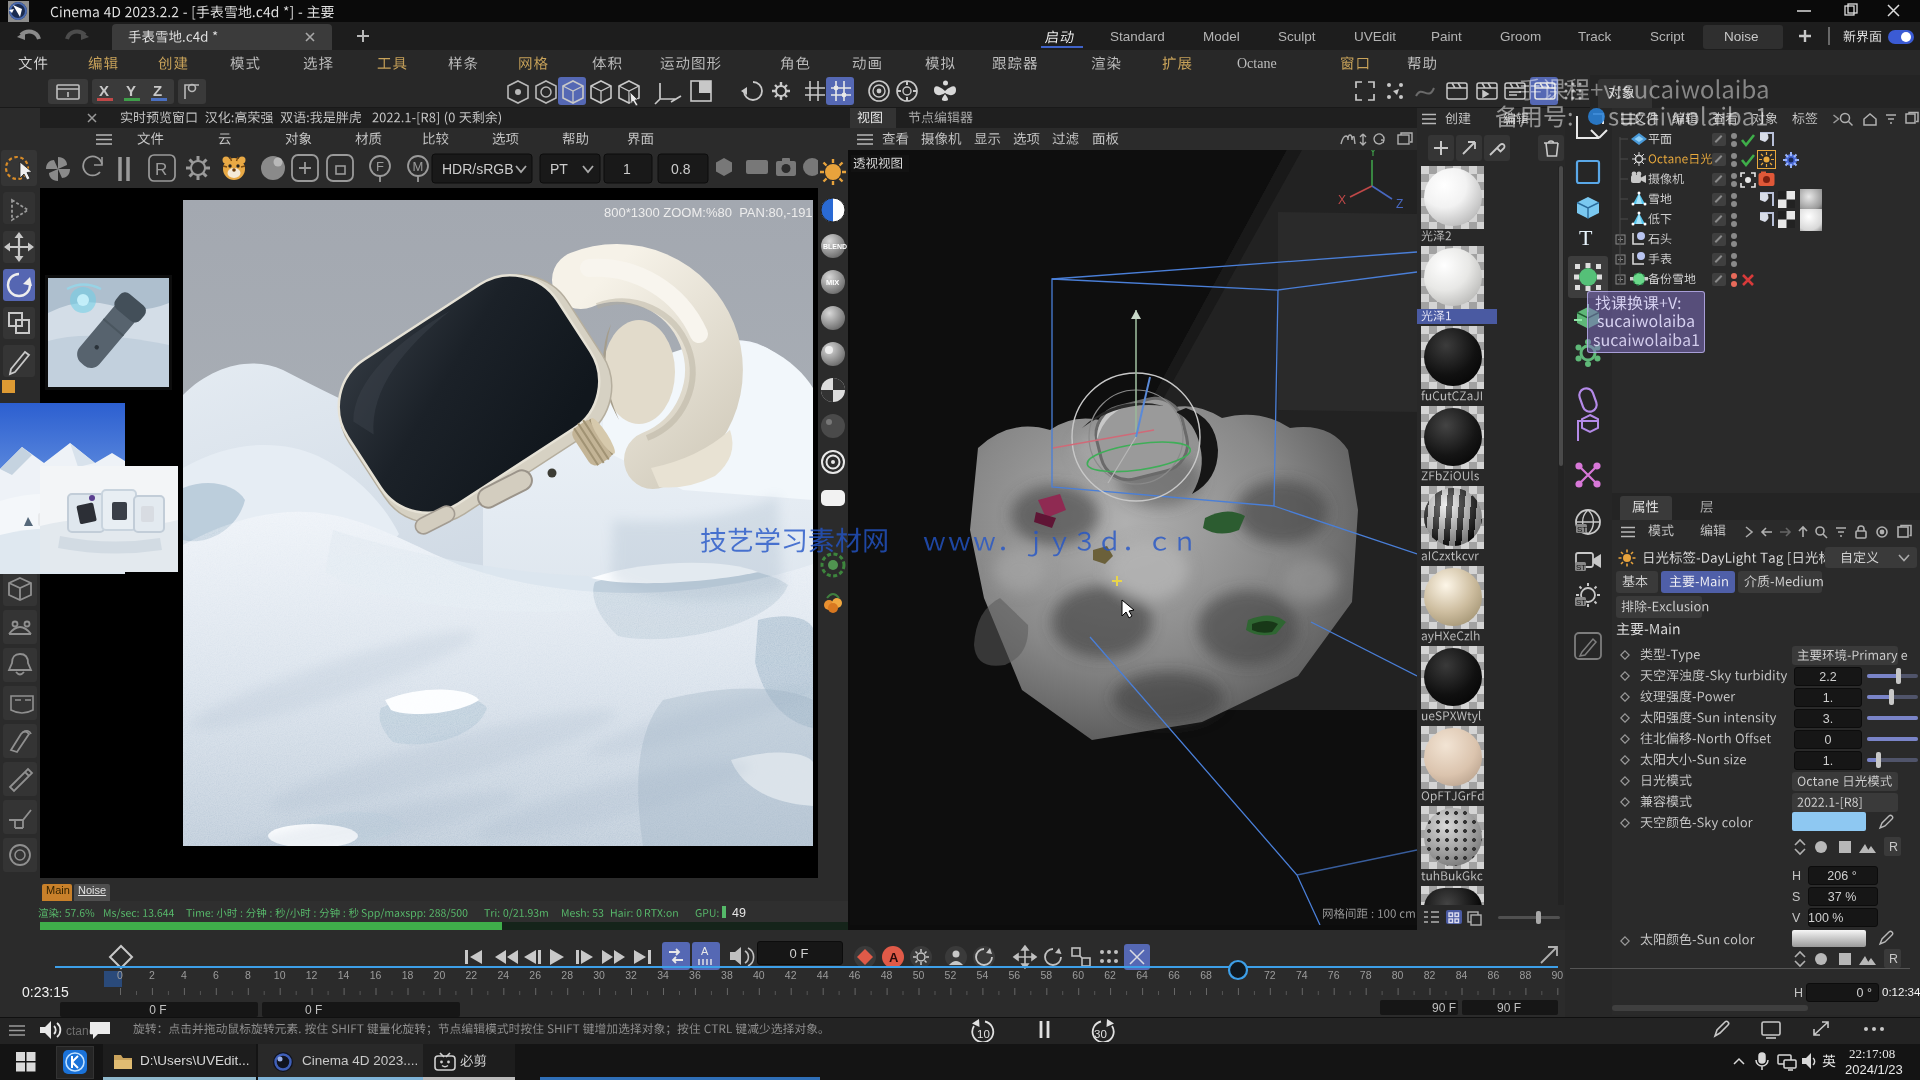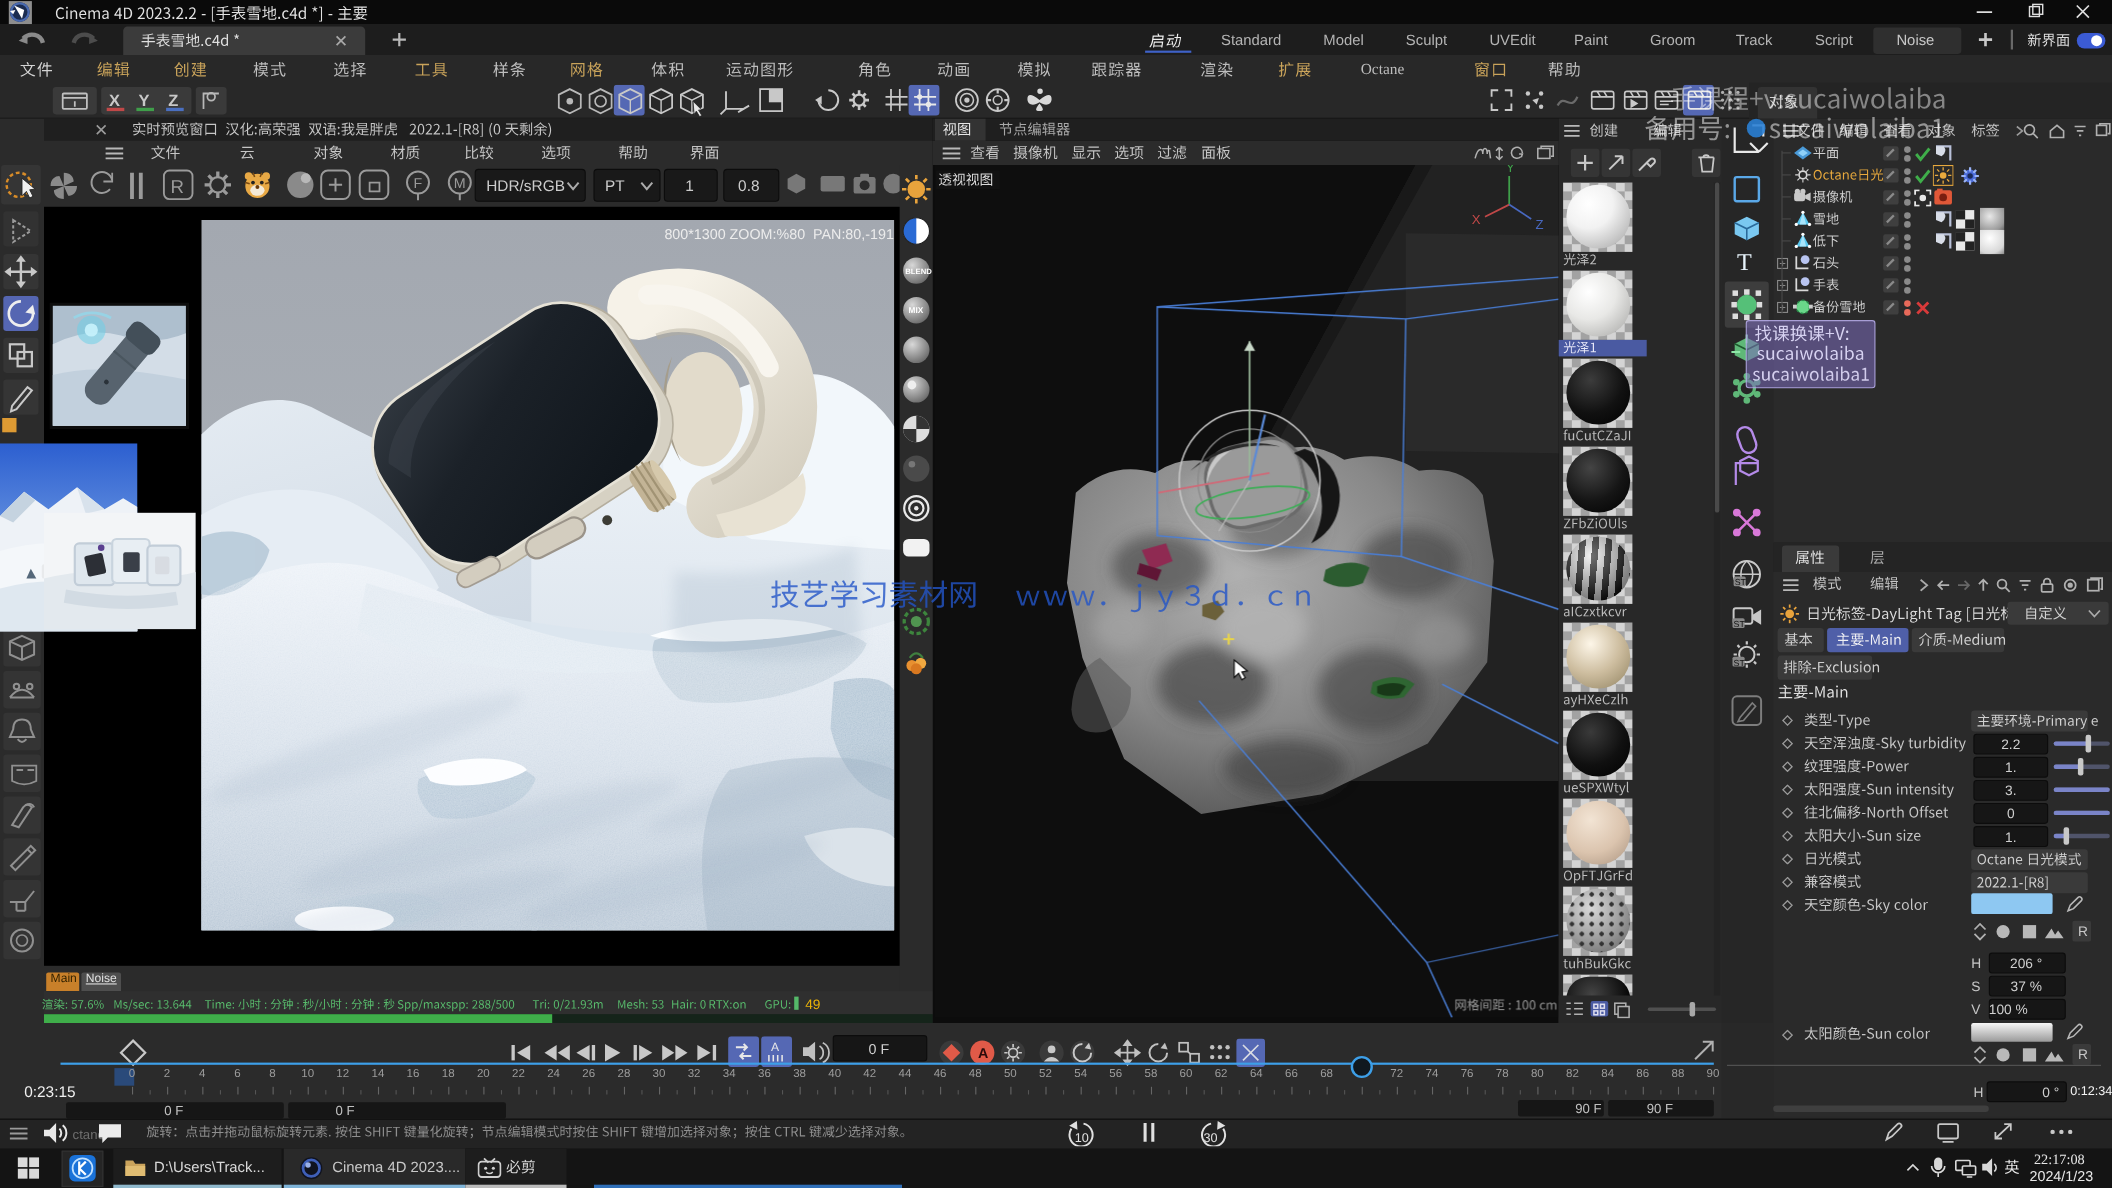--- a/index.html
+++ b/index.html
@@ -948,21 +948,21 @@
     </svg>
     <svg class="ct " style="left:695.0px;top:907.0px" width="26.4" height="13.7">
       <g transform="translate(0,9.87) scale(0.1050)" fill="#58bb6c">
         <use href="#g118" x="0"></use>
         <use href="#g119" x="69"></use>
         <use href="#g120" x="132"></use>
         <use href="#g73" x="204"></use>
       </g>
     </svg>
     <div class="" style="left:722px;top:906px;width:4px;height:12px;background:#55b969"></div>
-    <div class="lt" style="left:732px;top:906px;font-size:12.5px;color:#eab308;">49</div>
+    <div class="lt" style="left:732px;top:906px;font-size:12.5px;color:#e5e5e5;">49</div>
     <div class="" style="left:40px;top:922px;width:808px;height:8px;background:#15241a"></div>
     <div class="" style="left:40px;top:922px;width:462px;height:8px;background:#3fae4a"></div>
     <div class="" style="left:848px;top:108px;width:569px;height:822px;background:#0c0c0c"></div>
     <div class="" style="left:848px;top:108px;width:569px;height:20px;background:#1f1f1f"></div>
     <div class="" style="left:850px;top:108px;width:46px;height:20px;background:#333"></div>
     <svg class="ct " style="left:857.0px;top:110.0px" width="28.0" height="16.9">
       <g transform="translate(0,12.22) scale(0.1300)" fill="#e6e6e6">
         <use href="#g121" x="0"></use>
         <use href="#g48" x="100"></use>
       </g>
@@ -2507,21 +2507,21 @@
     <svg style="left:62px;top:1049px" width="26" height="26" viewBox="0 0 26 26">
       <rect x="1" y="1" width="24" height="24" rx="5" fill="#1a72d8"></rect>
       <circle cx="13" cy="13" r="9" fill="none" stroke="#bfe0ff" stroke-width="1.6"></circle>
       <path d="M10 7 v12 M10 13 l6 -6 M10 13 l6 6" stroke="#fff" stroke-width="2" fill="none"></path>
     </svg>
     <div class="" style="left:103px;top:1044px;width:153px;height:36px;background:#1d1d1d"></div>
     <svg style="left:112px;top:1051px" width="22" height="22" viewBox="0 0 22 22">
       <path d="M2 4 h7 l2 3 h9 v11 H2 Z" fill="#caa35c"></path>
       <path d="M2 9 h18 v9 H2 Z" fill="#e0bc72"></path>
     </svg>
-    <div class="lt" style="left:140px;top:1053px;font-size:13.5px;color:#d8d8d8;">D:\Users\Track...</div>
+    <div class="lt" style="left:140px;top:1053px;font-size:13.5px;color:#d8d8d8;">D:\Users\UVEdit...</div>
     <div class="" style="left:258px;top:1044px;width:165px;height:36px;background:#292929"></div>
     <svg style="left:272px;top:1051px" width="22" height="22" viewBox="0 0 22 22">
       <circle cx="11" cy="11" r="10" fill="#10131f"></circle>
       <circle cx="11" cy="11" r="7.5" fill="none" stroke="#3f5fb8" stroke-width="2.5"></circle>
       <circle cx="8" cy="8" r="2.5" fill="#9ab0e8"></circle>
     </svg>
     <div class="lt" style="left:302px;top:1053px;font-size:13.5px;color:#c8c8c8;">Cinema 4D 2023....</div>
     <div class="" style="left:423px;top:1044px;width:92px;height:36px;background:#1d1d1d"></div>
     <svg style="left:434px;top:1052px" width="22" height="20" viewBox="0 0 22 20">
       <rect x="1" y="4" width="20" height="14" rx="3" fill="none" stroke="#d0d0d0" stroke-width="1.6"></rect>

